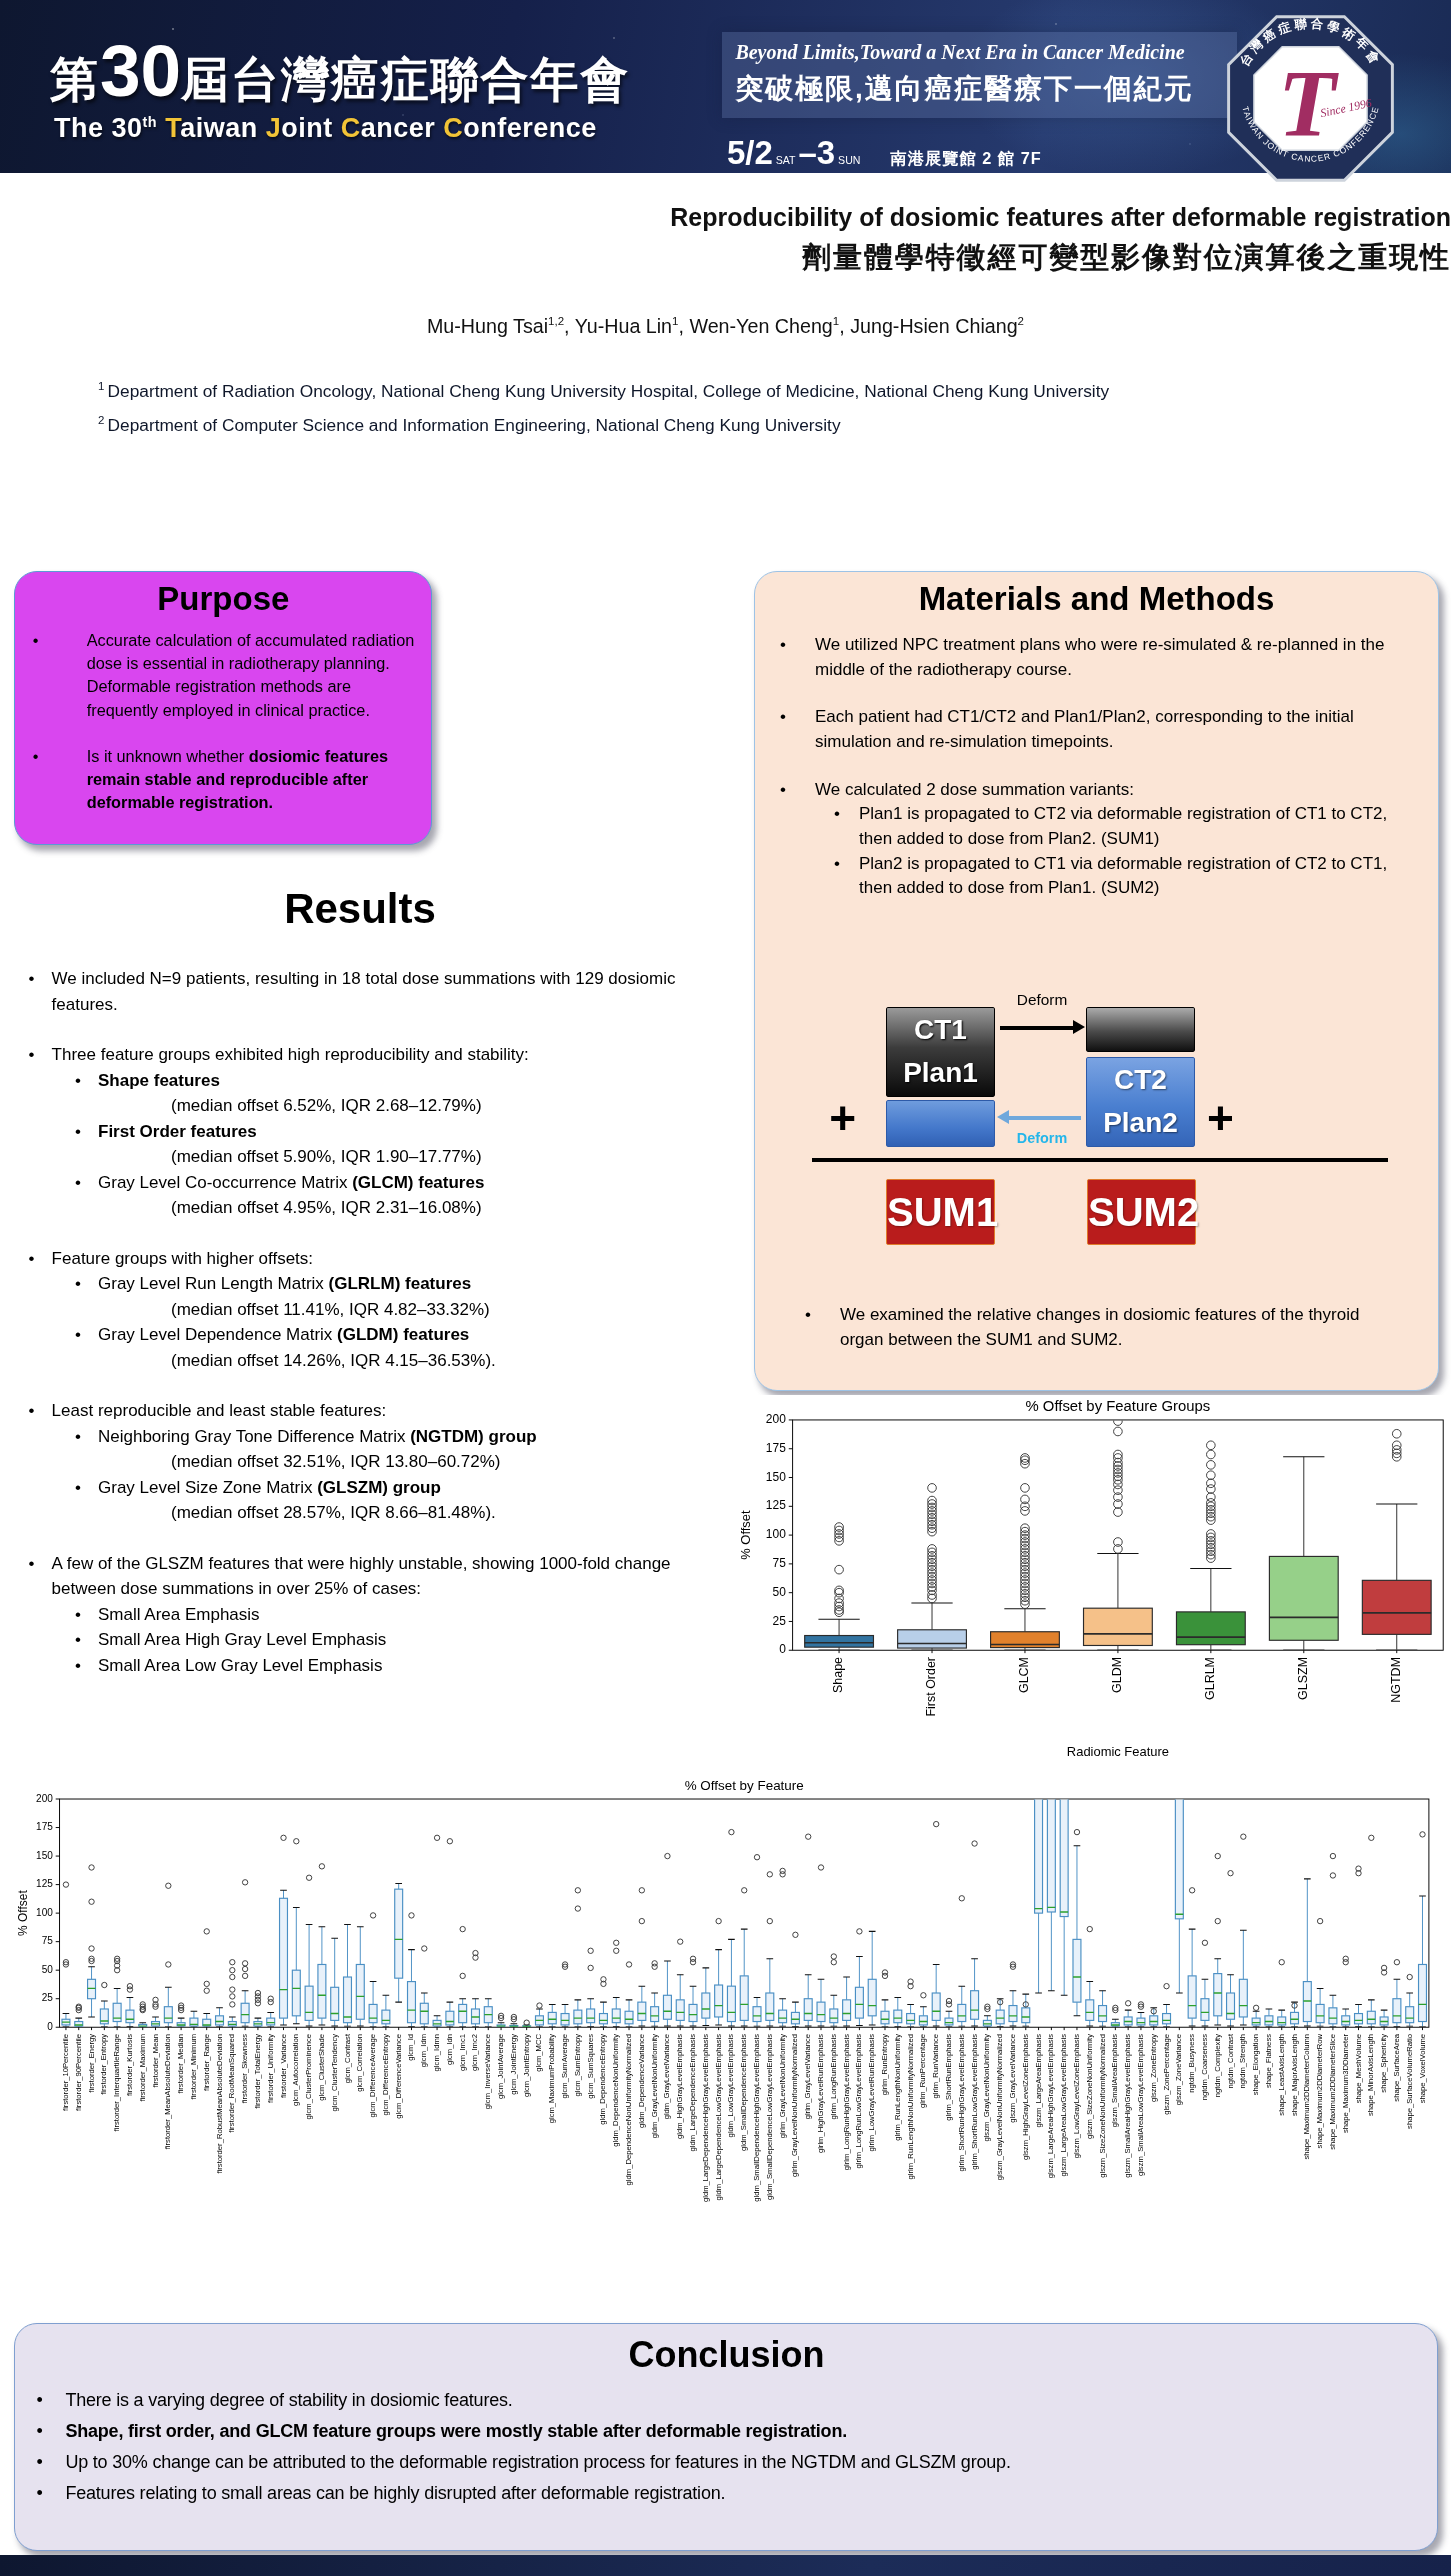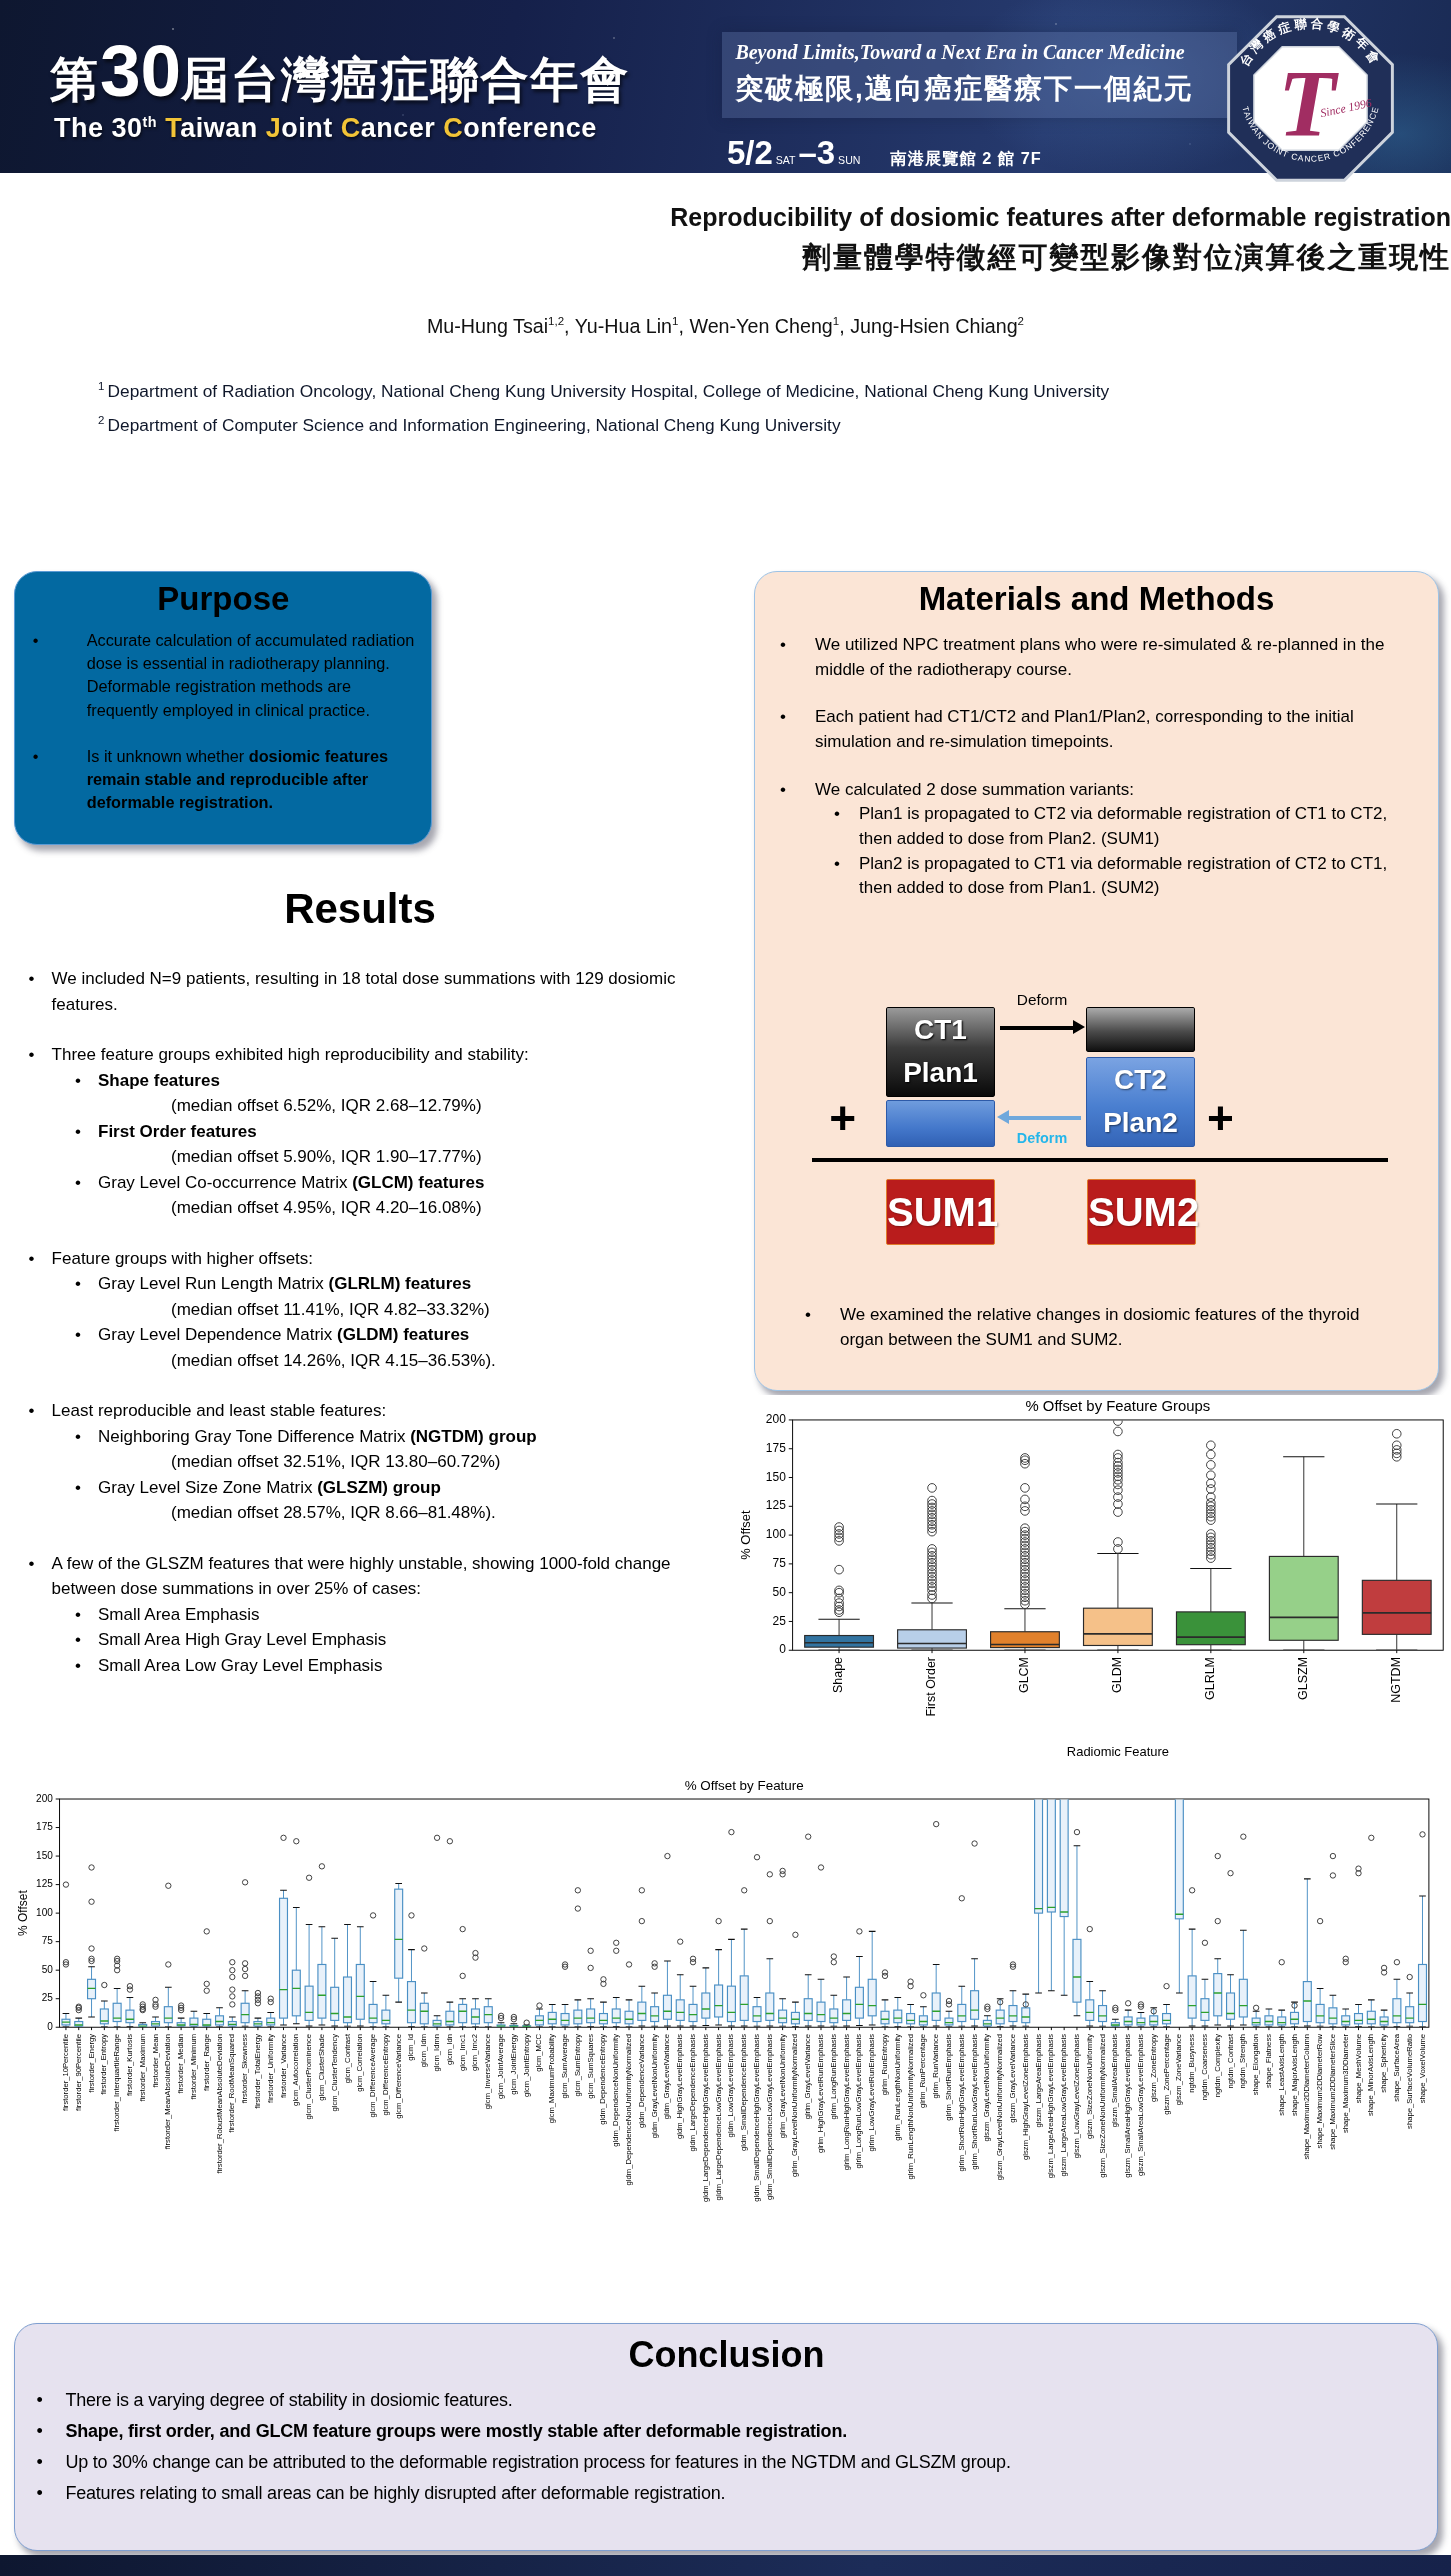--- a/index.html
+++ b/index.html
@@ -31,21 +31,21 @@
   .d-venue{font-size:16.3px;font-weight:bold;margin-left:27px;letter-spacing:1px}
   .logo{position:absolute;left:1217px;top:4.8px}
   
   .title-en{position:absolute;left:0;top:203px;width:1451px;text-align:right;font-size:25px;font-weight:bold;color:#111}
   .title-zh{position:absolute;left:0;top:238px;width:1451px;text-align:right;font-size:29px;font-weight:bold;letter-spacing:1.9px;color:#111}
   .authors{position:absolute;left:0;top:315px;width:1451px;text-align:center;font-size:19.7px;color:#111}
   .authors .sup,.aff .sup{font-size:11.5px;vertical-align:super}
   .aff{position:absolute;left:98px;font-size:17.3px;color:#0f172a}
   
   .roundbox{position:absolute;border-radius:23px;box-shadow:4.8px 5.8px 6.7px rgba(60,60,80,.45)}
-  .purpose{left:14.4px;top:571px;width:416px;height:272px;background:#0369a1;border:1.9px solid #5b9bd5}
+  .purpose{left:14.4px;top:571px;width:416px;height:272px;background:#d946ef;border:1.9px solid #5b9bd5}
   .methods{left:754px;top:571px;width:683px;height:818px;background:#fbe5d6;border:1.9px solid #9dc3e6}
   .conclusion{left:14.4px;top:2323px;width:1422px;height:226px;background:#e6e2ef;border:1.9px solid #7f9fd0}
   .boxhead{width:100%;text-align:center;font-weight:bold;font-size:33px;color:#000;margin-top:7.7px}
   .conclusion .boxhead{font-size:36px;margin-top:9.6px}
   
   .blk{display:flex;align-items:flex-start;line-height:1.42;font-size:16.3px;color:#000}
   .blk .dot{flex:0 0 auto;text-align:left}
   .blk .txt .b{font-weight:bold}
   .gap{margin-top:23px}
   .purpose .bullets{margin-top:11.5px}
@@ -240,21 +240,21 @@
       <div class="blk lv3">
         <span class="dot"></span>
         <span class="txt"><span>(median offset 5.90%, IQR 1.90–17.77%)</span></span>
       </div>
       <div class="blk lv2">
         <span class="dot">•</span>
         <span class="txt"><span>Gray Level Co-occurrence Matrix </span><span class="b">(GLCM) features</span></span>
       </div>
       <div class="blk lv3">
         <span class="dot"></span>
-        <span class="txt"><span>(median offset 4.95%, IQR 4.20–16.08%)</span></span>
+        <span class="txt"><span>(median offset 4.95%, IQR 2.31–16.08%)</span></span>
       </div>
       <div class="blk lv1 gap">
         <span class="dot">•</span>
         <span class="txt"><span>Feature groups with higher offsets:</span></span>
       </div>
       <div class="blk lv2">
         <span class="dot">•</span>
         <span class="txt"><span>Gray Level Run Length Matrix </span><span class="b">(GLRLM) features</span></span>
       </div>
       <div class="blk lv3">

